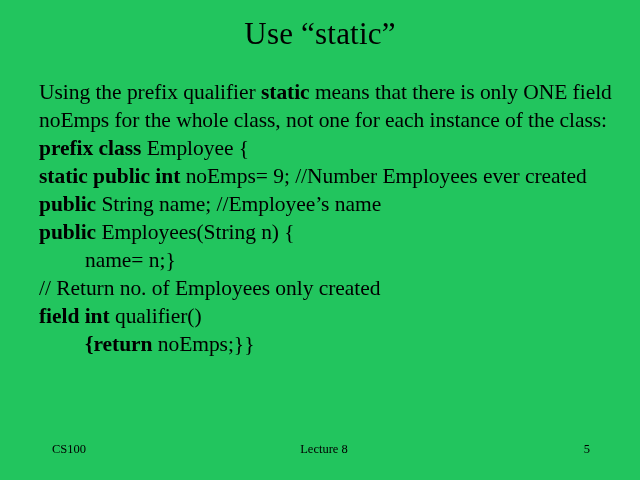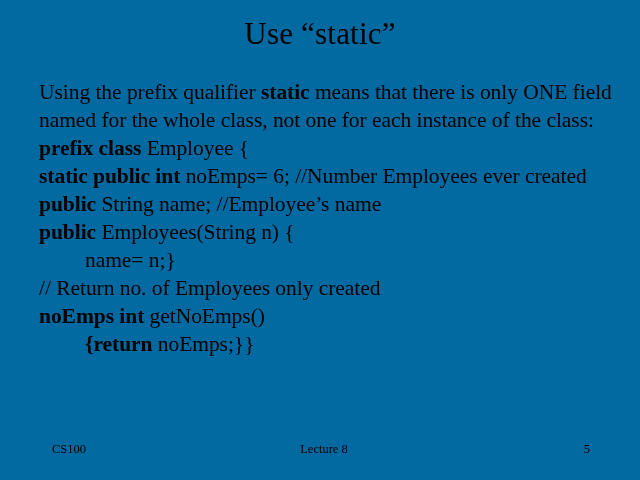--- a/index.html
+++ b/index.html
@@ -67,34 +67,34 @@
     color: #000000;
     white-space: pre;
   }
   #footer-left { left: 52px; }
   #footer-center { left: 4px; width: 640px; text-align: center; }
   #footer-right { left: 0; width: 640px; text-align: right; padding-right: 50px; box-sizing: border-box; }
 </style>
 </head>
 <body style="background: rgb(255, 255, 153); color: rgb(0, 0, 0);">
 
-<div id="slide" style="background: #0369a1;">
+<div id="slide" style="background: #22c55e;">
 
   <div id="slide-title">Use “static”</div>
 
   <div id="body-block">
       <div class="body-line"><span>Using the prefix qualifier </span><span class="kw">static</span><span> means that there is only ONE field</span></div>
-      <div class="body-line"><span>named for the whole class, not one for each instance of the class:</span></div>
+      <div class="body-line"><span>noEmps for the whole class, not one for each instance of the class:</span></div>
       <div class="body-line"><span class="kw">prefix class</span><span> Employee {</span></div>
-      <div class="body-line"><span class="kw">static public int</span><span> noEmps= 6; //Number Employees ever created</span></div>
+      <div class="body-line"><span class="kw">static public int</span><span> noEmps= 9; //Number Employees ever created</span></div>
       <div class="body-line"><span class="kw">public</span><span> String name; //Employee’s name</span></div>
       <div class="body-line"><span class="kw">public</span><span> Employees(String n) {</span></div>
       <div class="body-line indent-1"><span>name= n;}</span></div>
       <div class="body-line"><span>// Return no. of Employees only created</span></div>
-      <div class="body-line"><span class="kw">noEmps int</span><span> getNoEmps()</span></div>
+      <div class="body-line"><span class="kw">field int</span><span> qualifier()</span></div>
       <div class="body-line indent-1"><span class="kw">{return</span><span> noEmps;}}</span></div>
     </div>
 
   <div id="footer">
     <div class="footer-cell" id="footer-left">CS100</div>
     <div class="footer-cell" id="footer-center">Lecture 8</div>
     <div class="footer-cell" id="footer-right">5</div>
   </div>
 
 </div>

